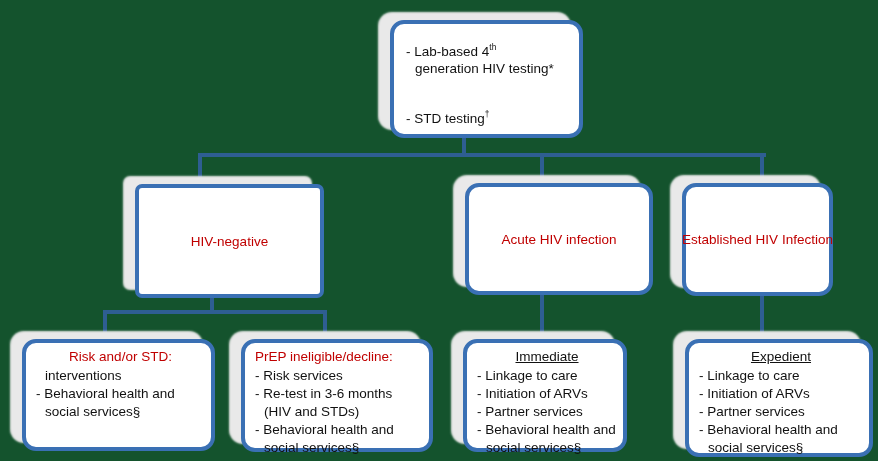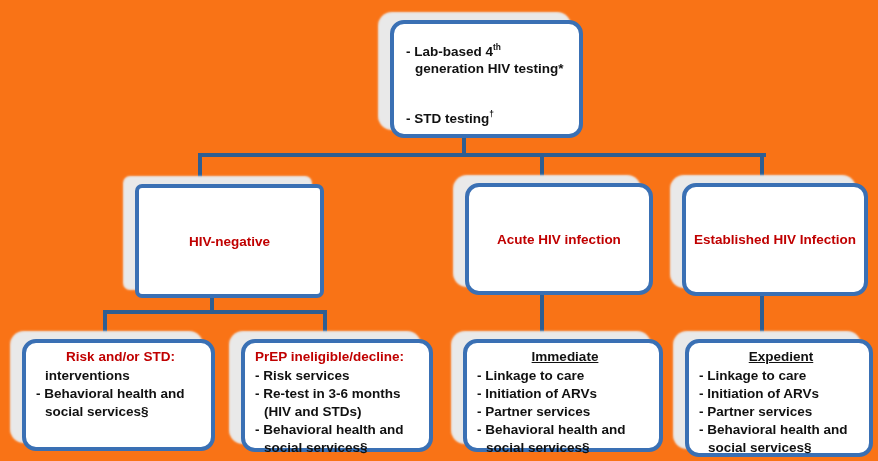--- a/index.html
+++ b/index.html
@@ -1,47 +1,47 @@
 <!DOCTYPE html>
 <html><head>
 <meta charset="utf-8">
 <style>
   html,body{margin:0;padding:0;background:#ffffff;}
   #stage{
-    position:relative;width:878px;height:461px;background:#f97316;overflow:hidden;
-    font-family:"Liberation Sans", sans-serif;font-weight:bold;color:#111111;
+    position:relative;width:878px;height:461px;background:#14532d;overflow:hidden;
+    font-family:"Liberation Sans", sans-serif;font-weight:normal;color:#111111;
   }
   
   .node{
     position:absolute;box-sizing:border-box;background:#ffffff;
     border:4px solid #3a70b4;border-radius:14px;
     box-shadow:-12px -8px 2px 0 #e9e9e9;
     font-size:13.5px;line-height:17px;
   }
   .node .line{white-space:nowrap;}
   
   #root-box{left:390px;top:20px;width:193px;height:118px;padding:15px 6px 0 12px;}
   #root-box .cont{padding-left:9px;}
   #root-box .gap{margin-top:29px;}
   sup{font-size:62%;vertical-align:super;}
   
   .lvl2{display:flex;flex-direction:column;justify-content:center;align-items:center;text-align:center;}
   #hivneg-box{left:135px;top:184px;width:189px;height:114px;border-radius:7px;}
   #acute-box{left:465px;top:183px;width:188px;height:112px;}
-  #estab-box{left:682px;top:183px;width:186px;height:113px;}
+  #estab-box{left:682px;top:183px;width:151px;height:113px;}
   .red{color:#c00000;}
   
   .lvl3{padding:5px 6px 0 10px;line-height:18px;font-size:13.5px;}
   .lvl3 .heading{margin-bottom:1px;}
   .lvl3 .heading.center{text-align:center;}
   .lvl3 .heading.ul{text-align:center;text-decoration:underline;color:#111111;}
   .lvl3 .cont{padding-left:9px;}
   #b1-box{left:22px;top:339px;width:193px;height:112px;}
   #b2-box{left:241px;top:339px;width:192px;height:113px;}
-  #b3-box{left:463px;top:339px;width:200px;height:113px;}
+  #b3-box{left:463px;top:339px;width:164px;height:113px;}
   #b4-box{left:685px;top:339px;width:188px;height:118px;}
   
   .conn{position:absolute;background:#2e5e92;}
   #c-root-stem{left:462px;top:136px;width:4px;height:21px;}
   #c-l1-h{left:198px;top:153px;width:568px;height:4px;}
   #c-l1-d1{left:198px;top:153px;width:4px;height:33px;}
   #c-l1-d2{left:540px;top:153px;width:4px;height:33px;}
   #c-l1-d3{left:760px;top:153px;width:4px;height:33px;}
   #c-hivneg-stem{left:210px;top:296px;width:4px;height:18px;}
   #c-l2-h{left:103px;top:310px;width:224px;height:4px;}

